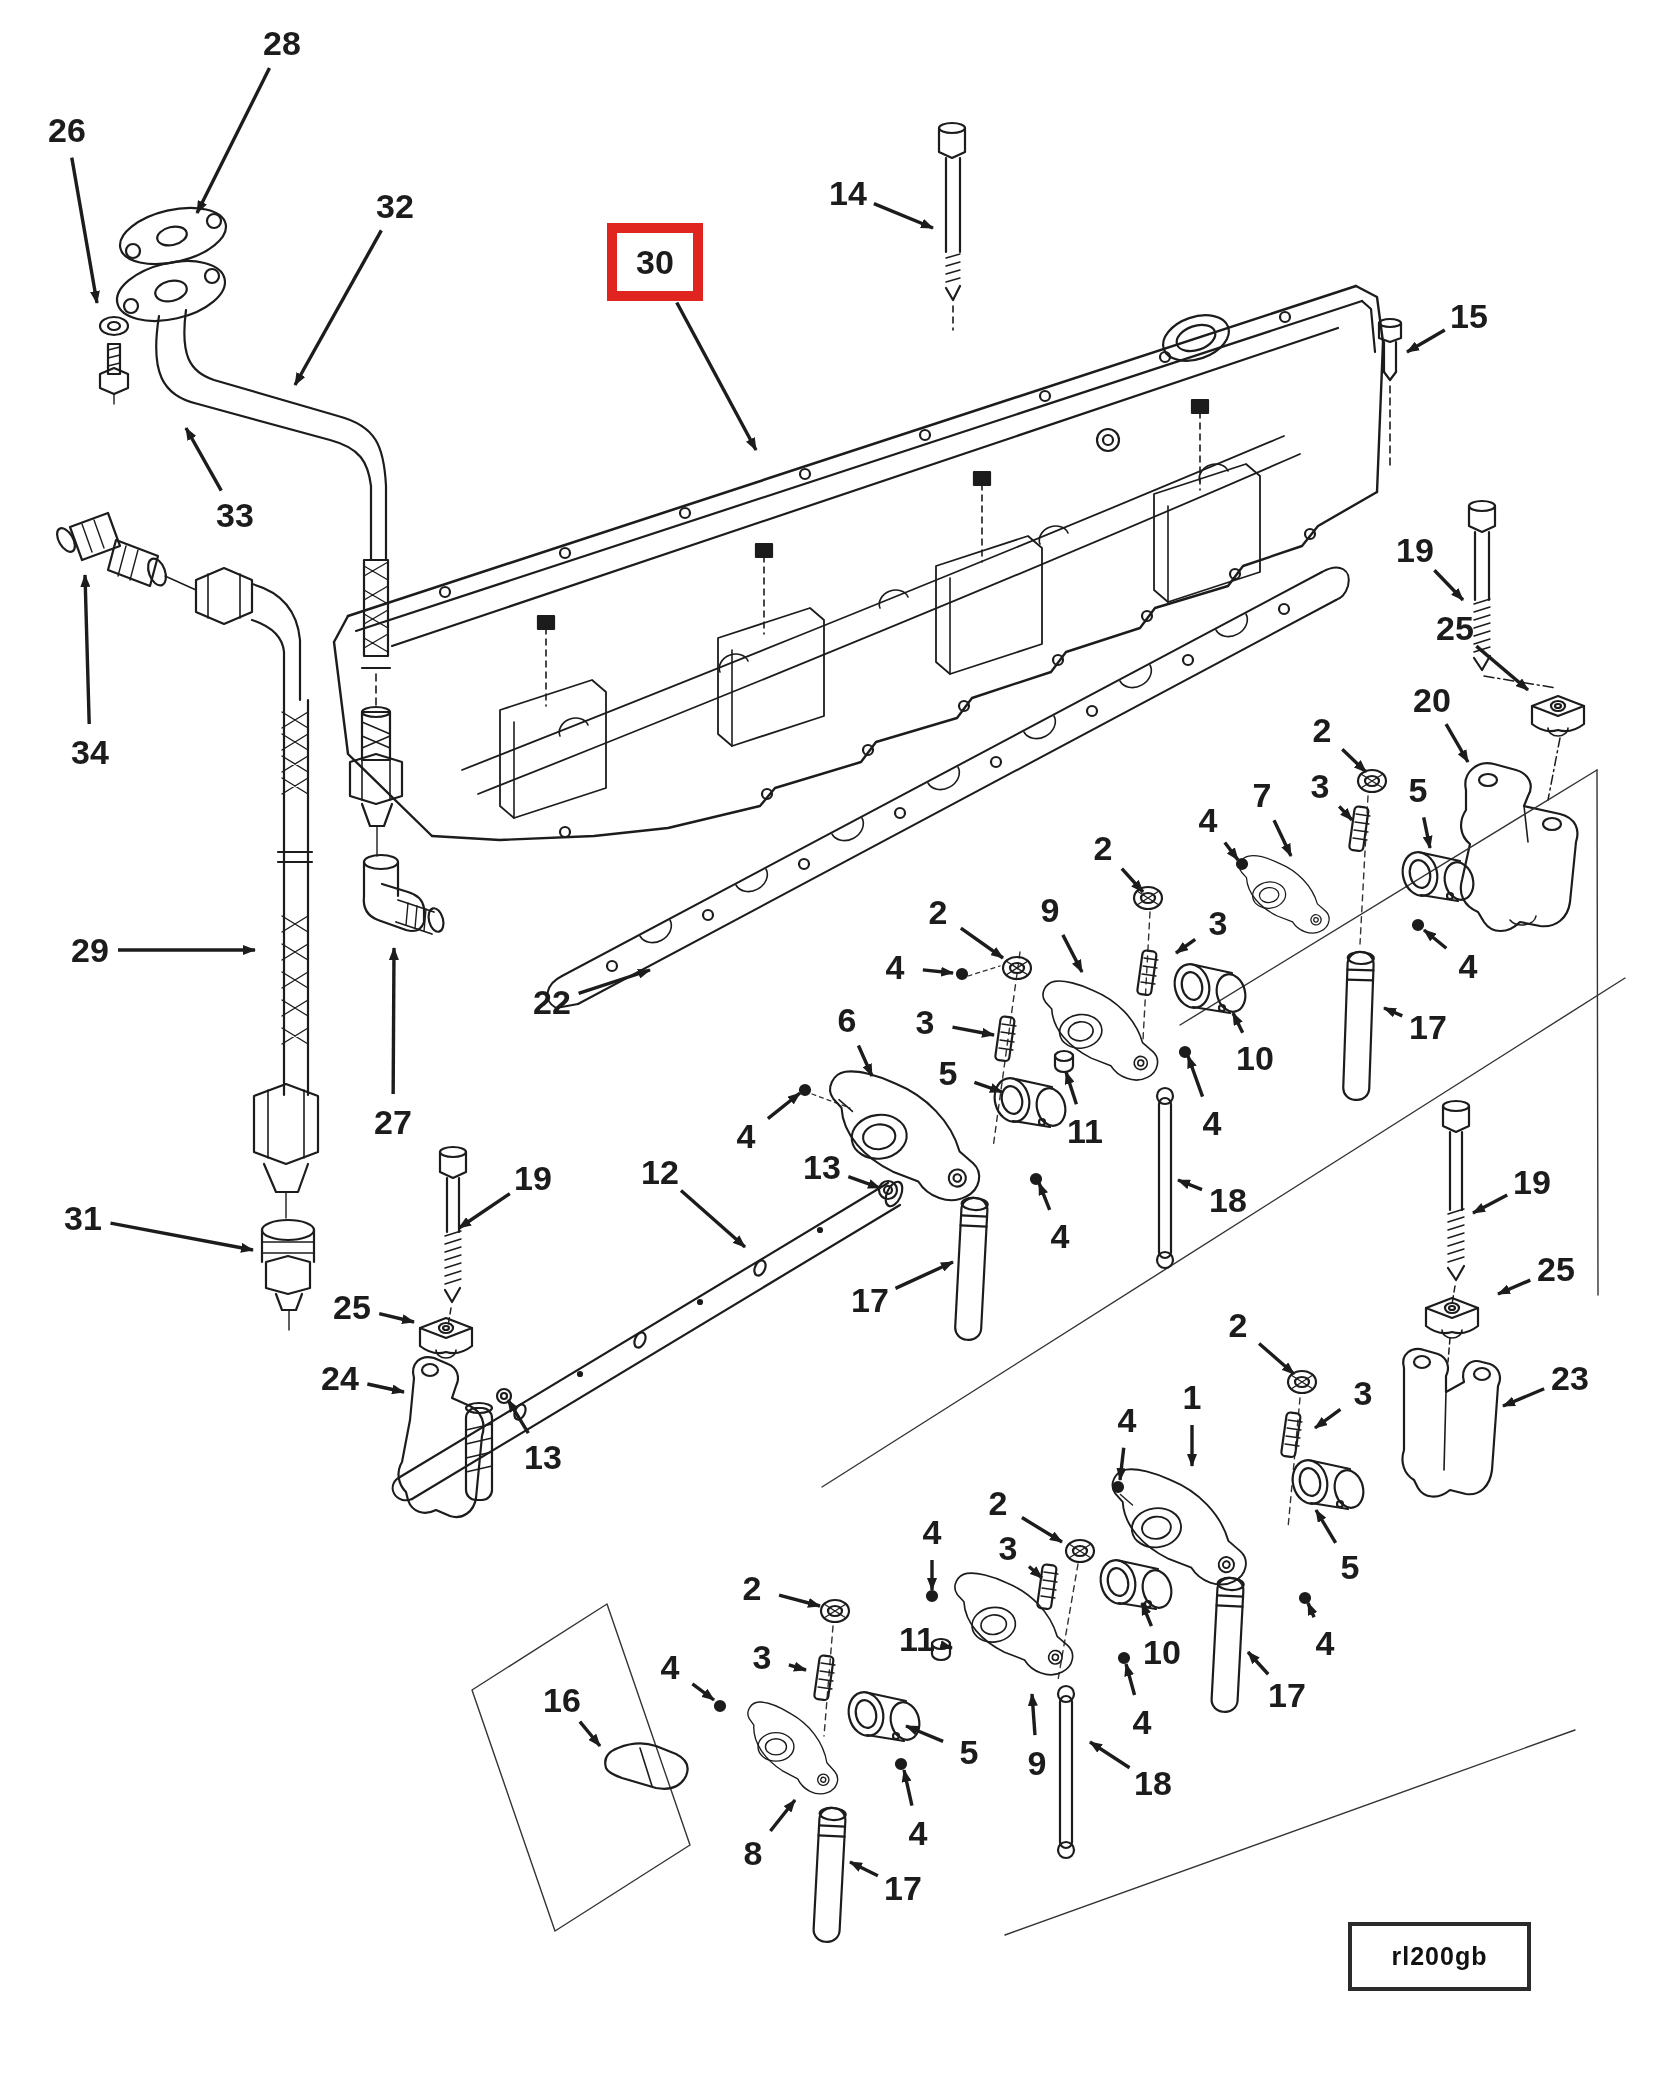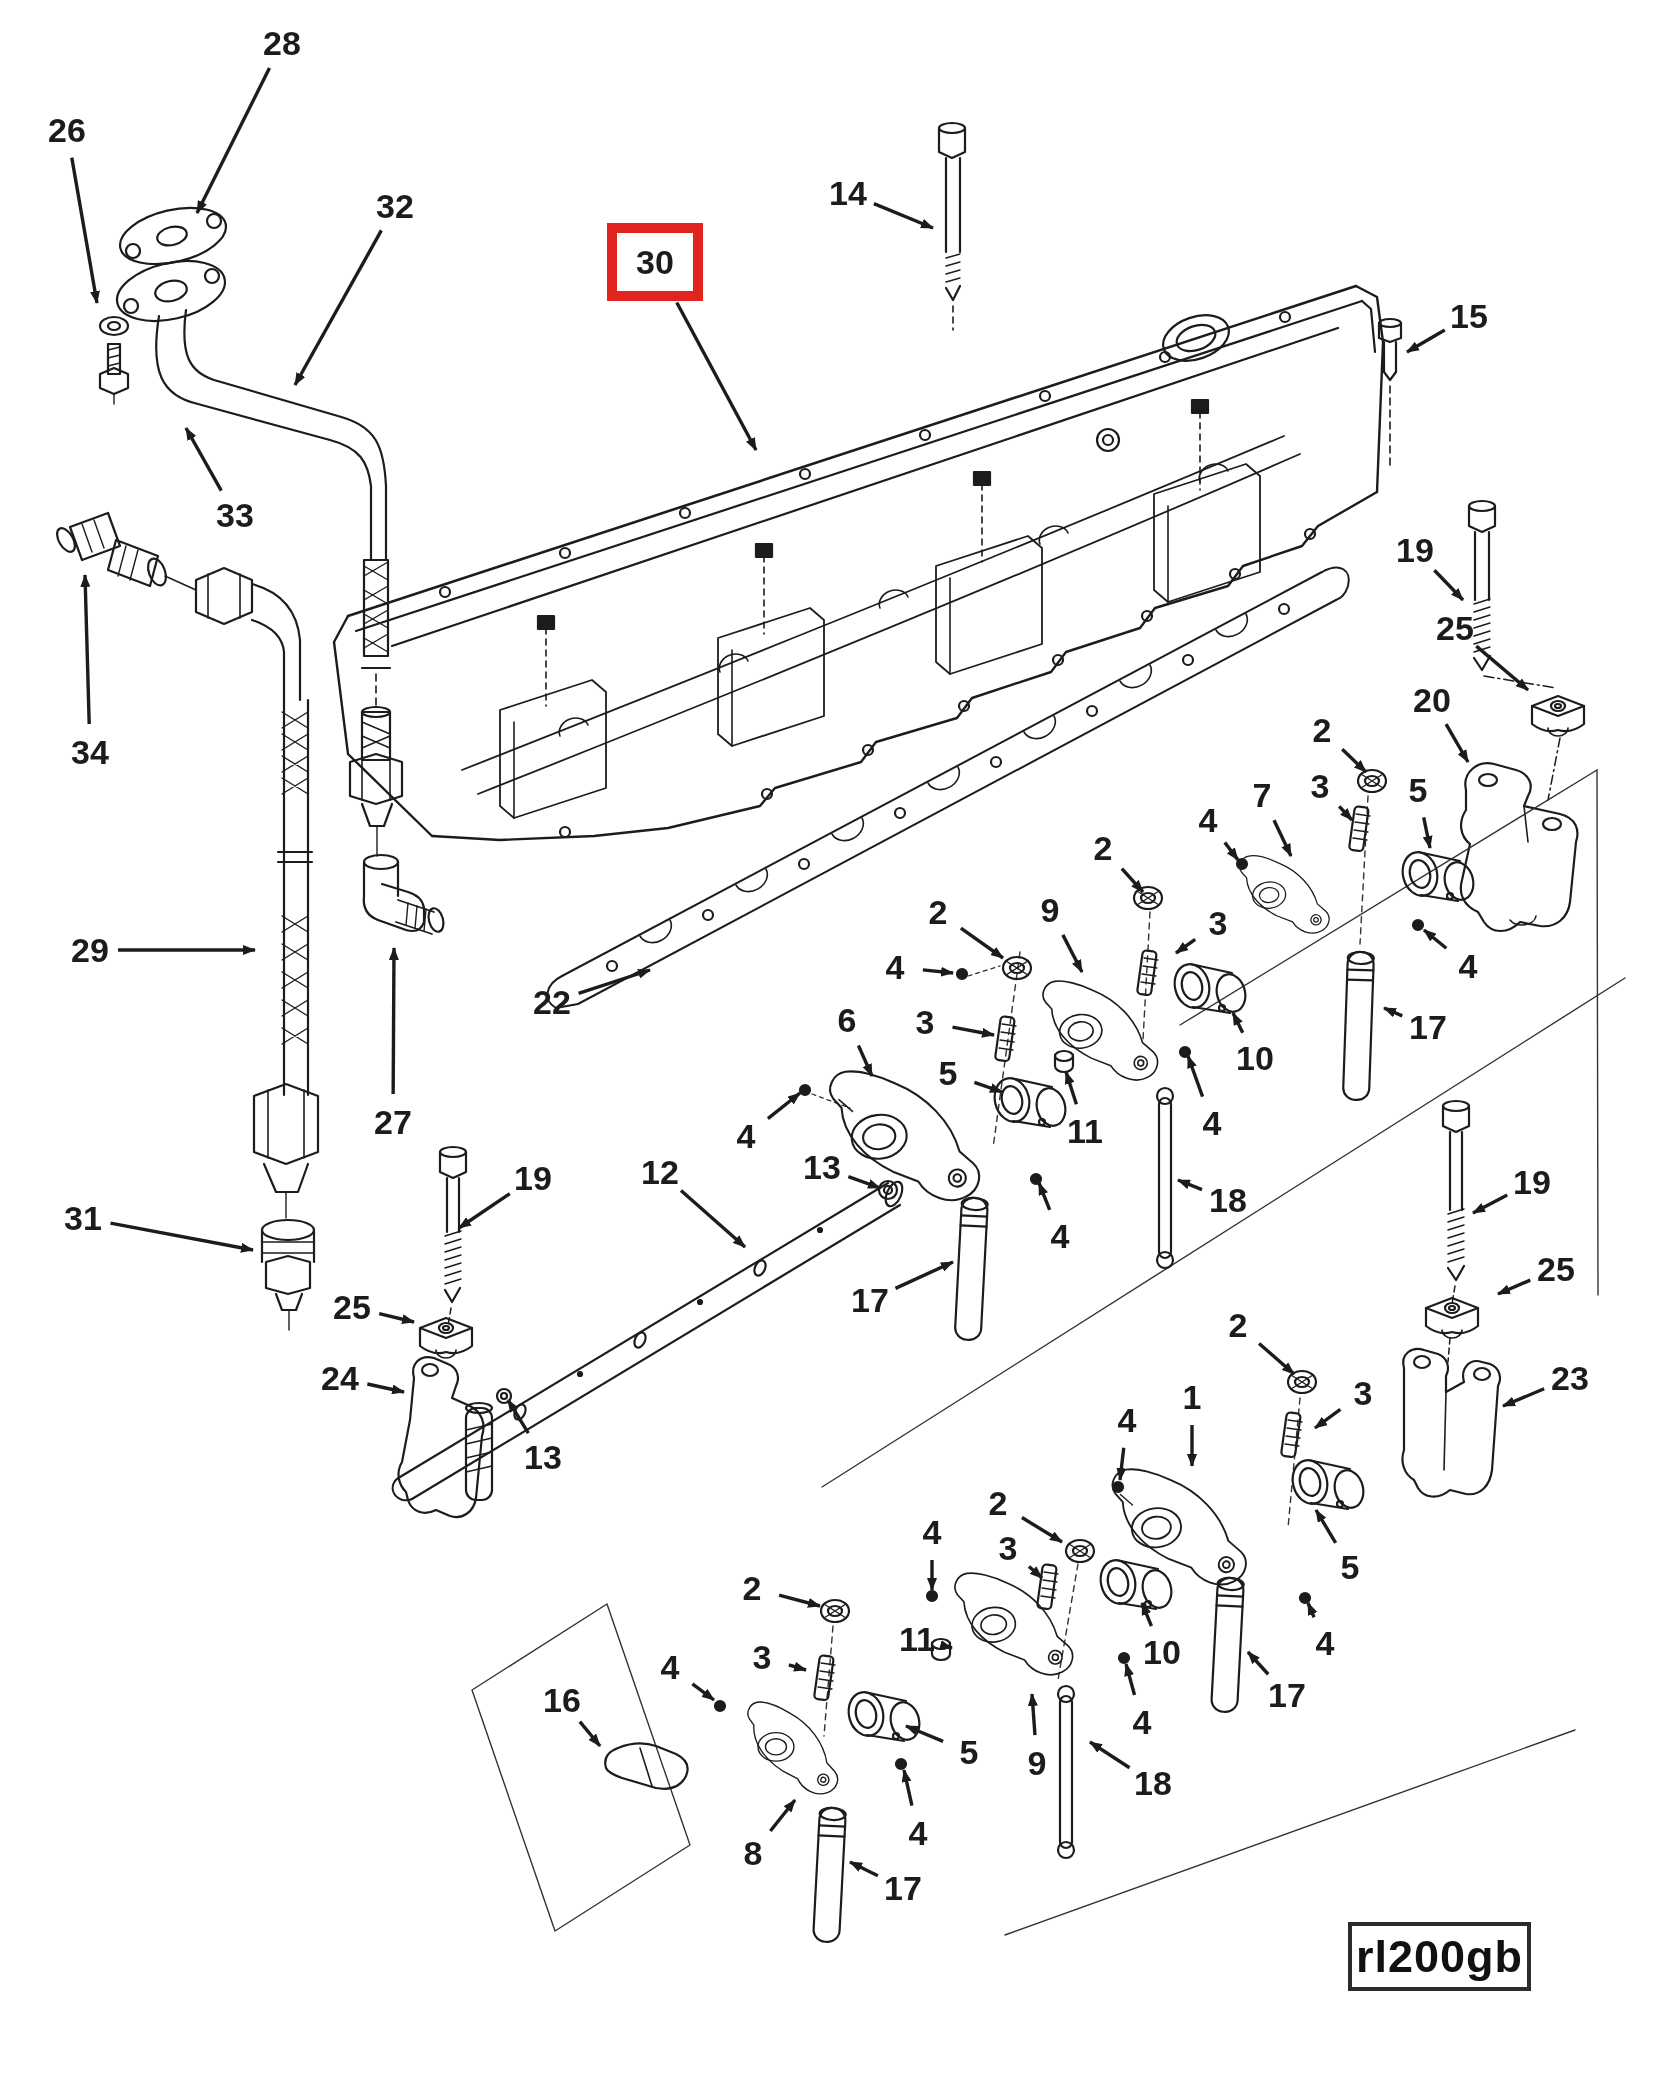--- a/index.html
+++ b/index.html
@@ -1,21 +1,21 @@
 <!DOCTYPE html>
 <html><head>
 <meta charset="utf-8">
 <style>
   html,body{margin:0;padding:0;background:#ffffff;}
   .page{position:relative;width:1680px;height:2100px;background:#fff;overflow:hidden;
         font-family:"Liberation Sans", sans-serif;padding-left:48px;}
   svg{position:absolute;left:0;top:0;}
   .code-badge{position:absolute;left:1348px;top:1922px;width:175px;height:61px;
       border:4px solid #2b2b2b;display:flex;align-items:center;justify-content:center;
-      font-weight:bold;font-size:45px;color:#111;background:#fff;letter-spacing:1px;}
+      font-weight:bold;font-size:25px;color:#111;background:#fff;letter-spacing:1px;}
 </style>
 </head>
 <body>
 
 <div class="page">
   <svg width="1680" height="2100" viewBox="0 0 1680 2100" xmlns="http://www.w3.org/2000/svg">
     <defs>
       <marker id="ah" markerWidth="14" markerHeight="10" refX="12" refY="5" orient="auto" markerUnits="userSpaceOnUse">
         <path d="M0,0 L13,5 L0,10 z" fill="#1c1c1c"></path>
       </marker>

